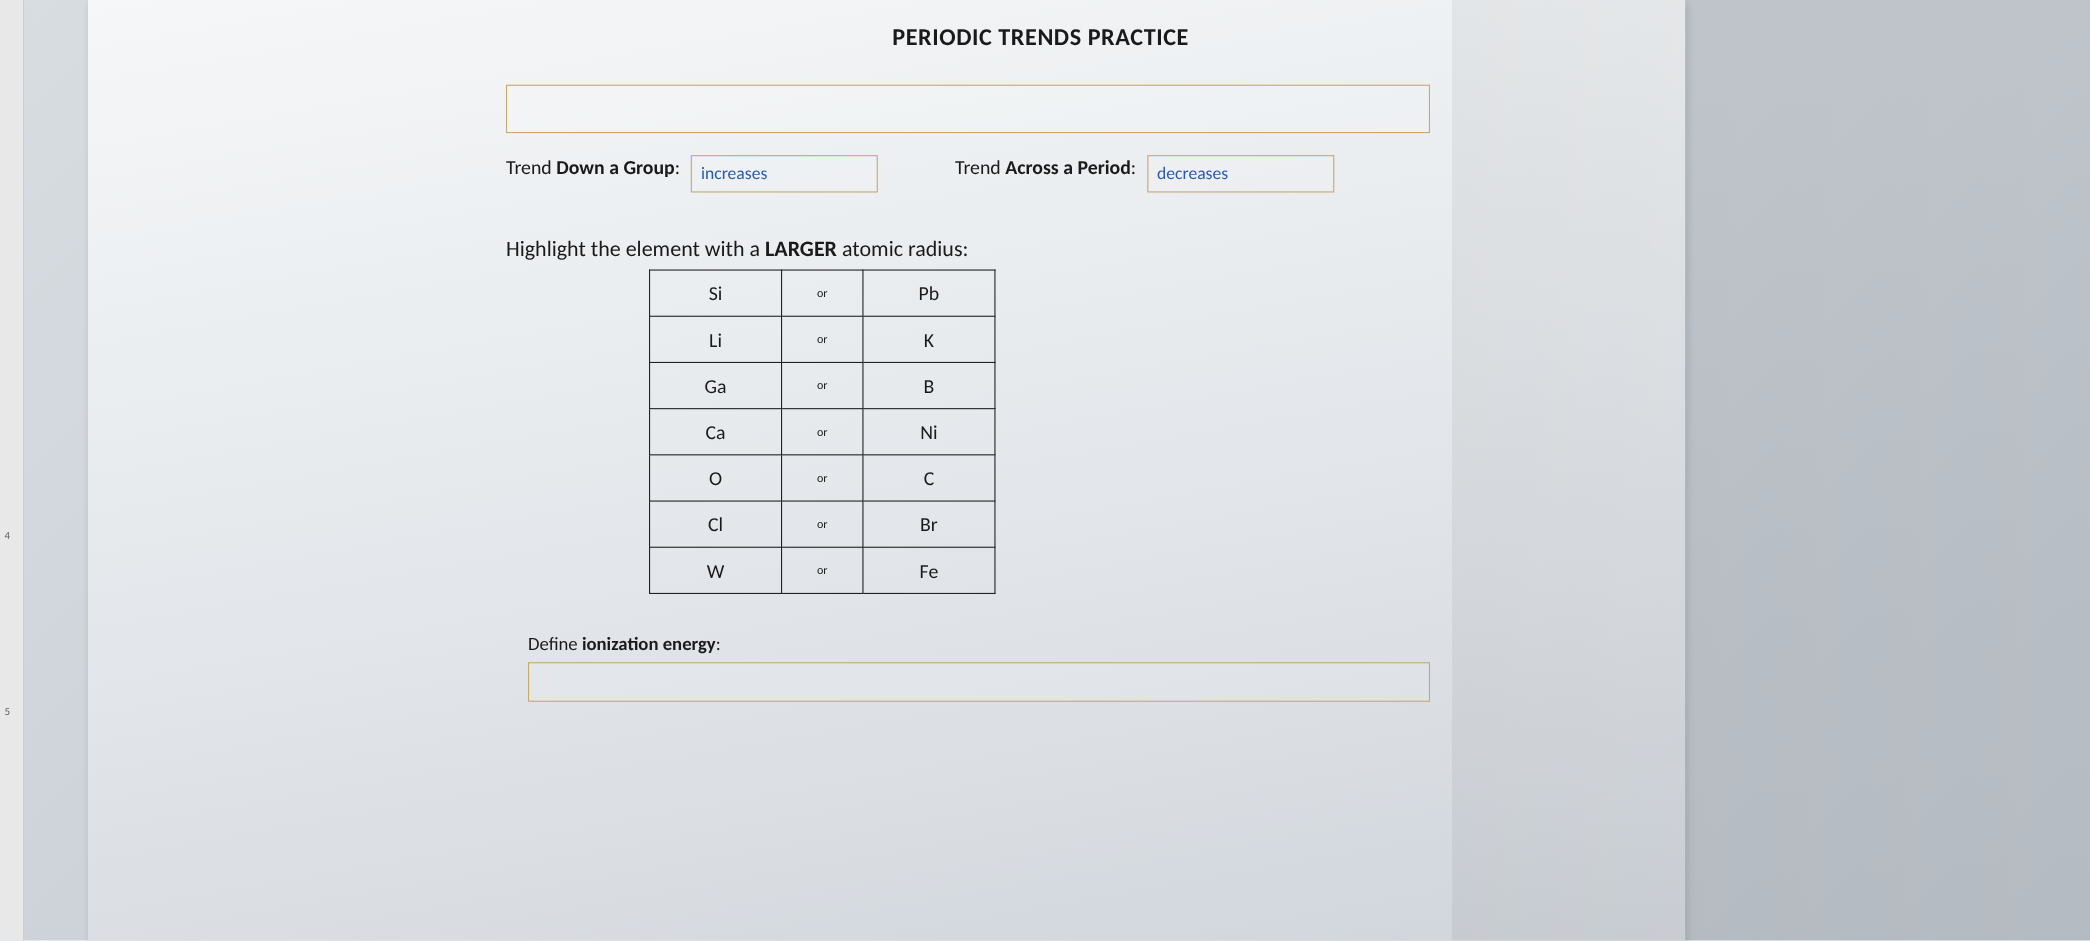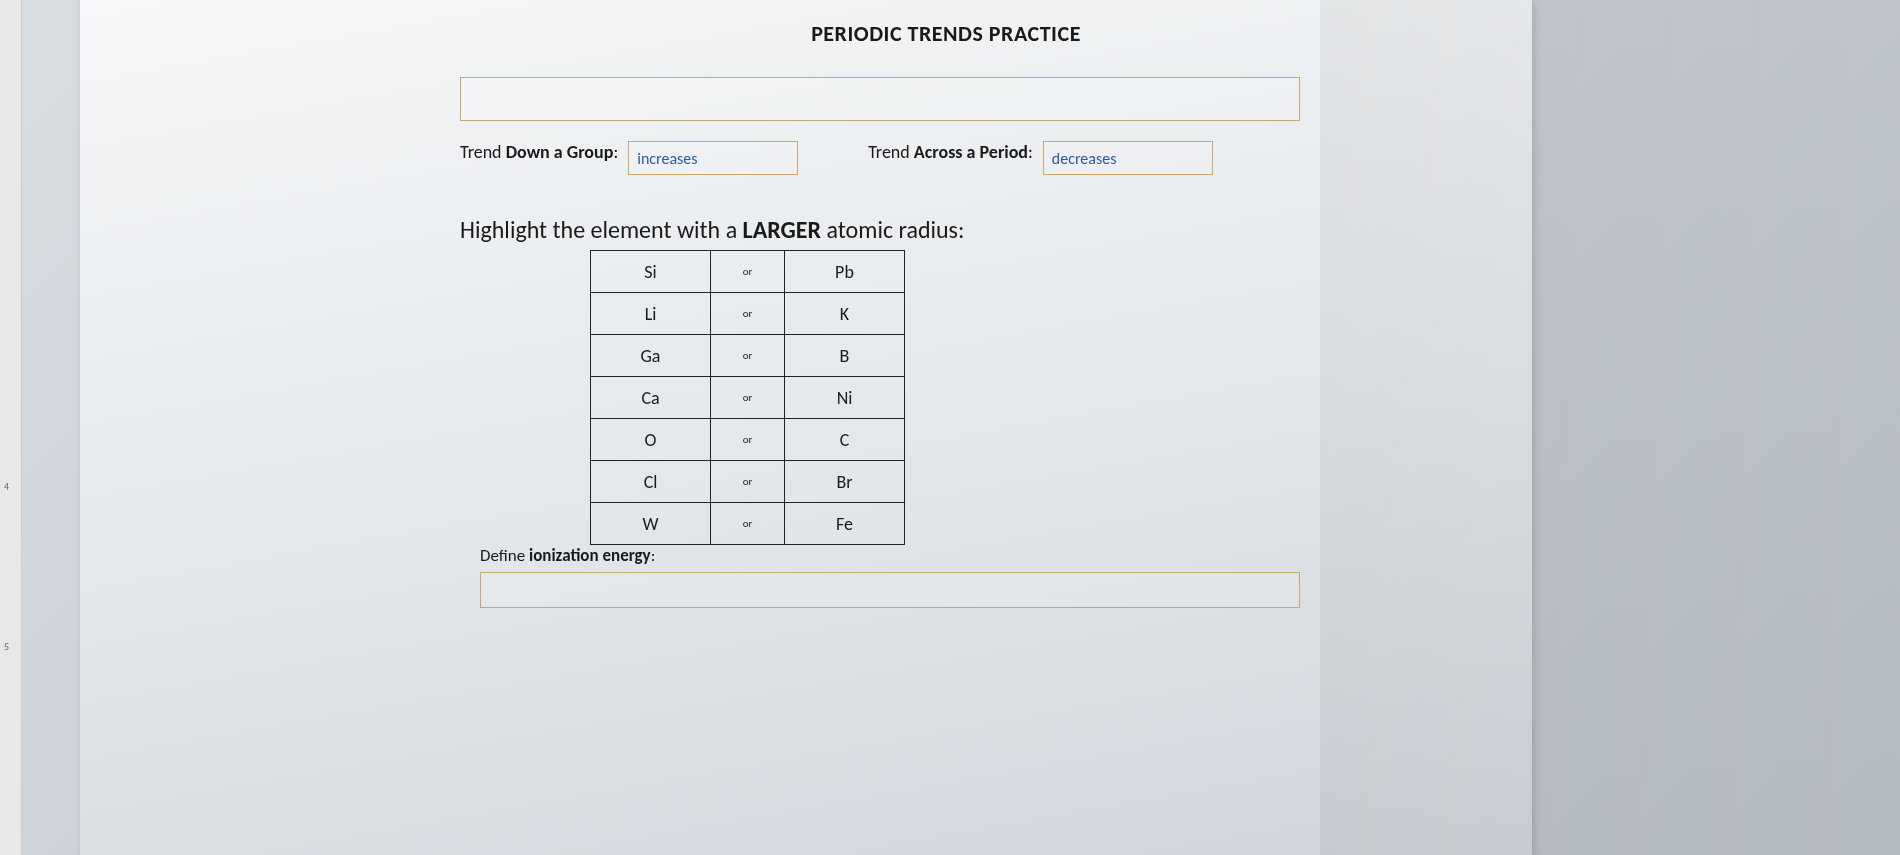--- a/index.html
+++ b/index.html
@@ -91,31 +91,32 @@
       font-size: 16px;
       color: #2a5aa8;
       background: rgba(255,255,255,0.1);
       display: flex;
       align-items: center;
     }
     .trend-gap {
       width: 50px;
     }
     .highlight-prompt {
-      font-size: 24px;
+      font-size: 20px;
       color: #1a1a1a;
       padding-left: 340px;
       margin-bottom: 6px;
     }
     .highlight-prompt .bold {
       font-weight: bold;
     }
     .element-table {
       margin-left: 470px;
       border-collapse: collapse;
+      margin-bottom: 35px;
       border-radius: 23px;
     }
     .element-table td {
       border: 1px solid #222;
       text-align: center;
       font-size: 18px;
       color: #1a1a1a;
       padding: 0;
     }
     .element-table .col-el {

